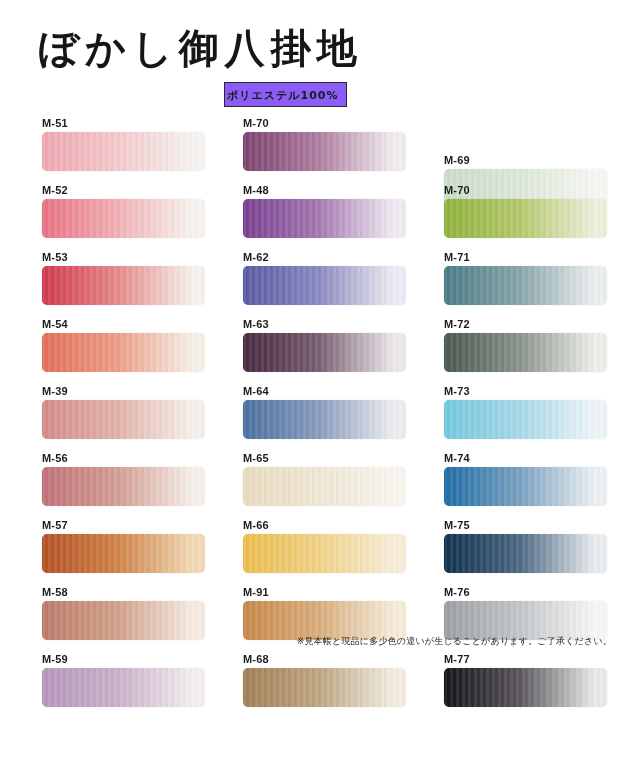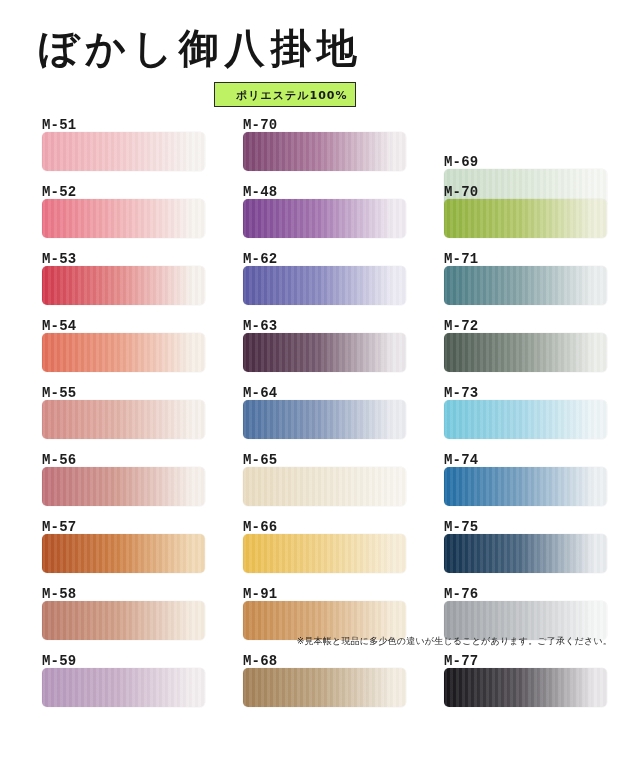--- a/index.html
+++ b/index.html
@@ -38,25 +38,25 @@
     font-family: "DejaVu Serif", "Liberation Serif", serif;
     font-size: 40px;
     font-weight: 700;
     letter-spacing: 6px;
     color: #161616;
     line-height: 1;
     white-space: nowrap;
   }
   .subtitle-box {
     position: absolute;
-    left: 214px;
+    left: 224px;
     top: 82px;
     border: 1px solid #2a2a2a;
-    padding: 2px 7px 3px 21px;
-    background: #bef264;
+    padding: 2px 7px 3px 2px;
+    background: #8b5cf6;
   }
   .subtitle-text {
     font-family: "DejaVu Sans", "Liberation Sans", sans-serif;
     font-size: 11px;
     font-weight: 700;
     letter-spacing: 1px;
     color: #1a1a1a;
     line-height: 1;
     white-space: nowrap;
   }
@@ -80,22 +80,22 @@
   .swatch-cell {
     position: absolute;
     left: 0;
     width: 166px;
     height: 67px;
   }
   .swatch-label {
     position: absolute;
     left: 2px;
     top: 0px;
-    font-family: Liberation Mono, monospace;
-    font-size: 14px;
+    font-family: Liberation Sans, sans-serif;
+    font-size: 11px;
     font-weight: 700;
     letter-spacing: 0.2px;
     color: #1c1c1c;
     line-height: 1;
     white-space: nowrap;
   }
   .swatch-chip {
     position: absolute;
     left: 2px;
     top: 14px;
@@ -153,21 +153,21 @@
         </div>
         <div class="swatch-cell" style="top: 134px;">
           <div class="swatch-label">M-53</div>
           <div class="swatch-chip" style="background: linear-gradient(90deg, rgb(214, 58, 78) 0%, rgb(233, 140, 140) 46%, rgb(251, 246, 241) 92%, rgb(251, 246, 241) 100%);"></div>
         </div>
         <div class="swatch-cell" style="top: 201px;">
           <div class="swatch-label">M-54</div>
           <div class="swatch-chip" style="background: linear-gradient(90deg, rgb(232, 113, 90) 0%, rgb(240, 161, 137) 46%, rgb(251, 244, 236) 92%, rgb(251, 244, 236) 100%);"></div>
         </div>
         <div class="swatch-cell" style="top: 268px;">
-          <div class="swatch-label">M-55</div>
+          <div class="swatch-label">M-39</div>
           <div class="swatch-chip" style="background: linear-gradient(90deg, rgb(217, 143, 138) 0%, rgb(230, 182, 171) 46%, rgb(251, 245, 240) 92%, rgb(251, 245, 240) 100%);"></div>
         </div>
         <div class="swatch-cell" style="top: 335px;">
           <div class="swatch-label">M-56</div>
           <div class="swatch-chip" style="background: linear-gradient(90deg, rgb(196, 116, 124) 0%, rgb(216, 160, 150) 46%, rgb(251, 244, 239) 92%, rgb(251, 244, 239) 100%);"></div>
         </div>
         <div class="swatch-cell" style="top: 402px;">
           <div class="swatch-label">M-57</div>
           <div class="swatch-chip" style="background: linear-gradient(90deg, rgb(183, 84, 38) 0%, rgb(212, 133, 74) 46%, rgb(246, 221, 184) 92%, rgb(246, 221, 184) 100%);"></div>
         </div>

